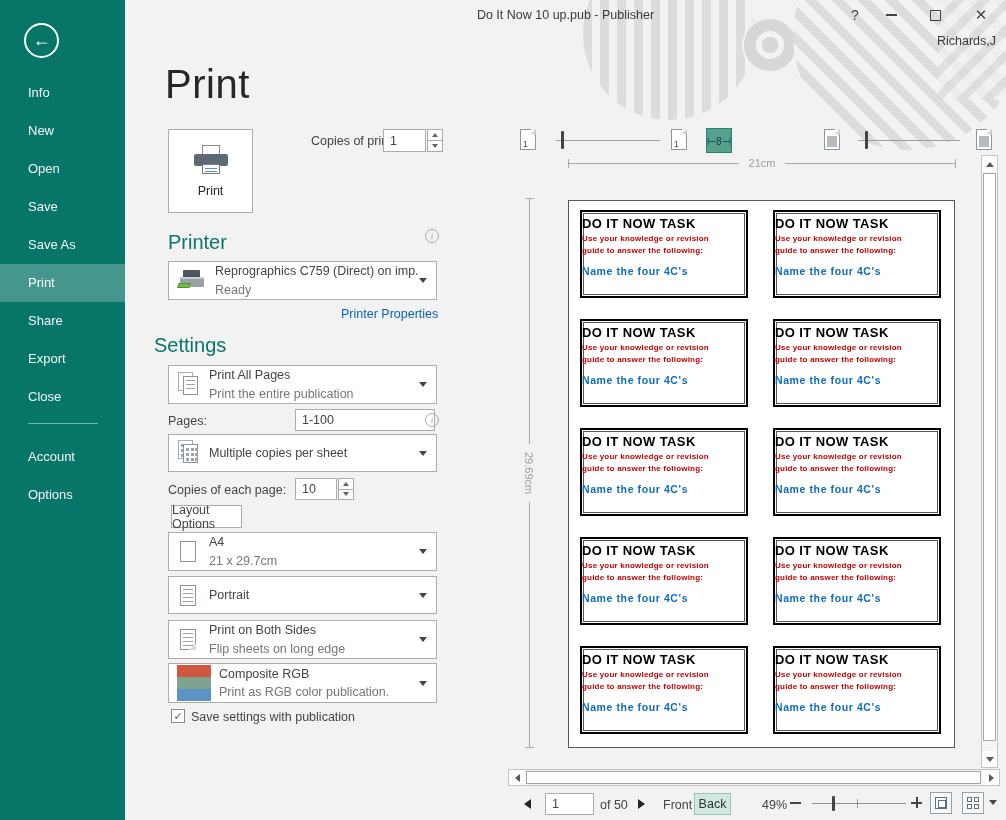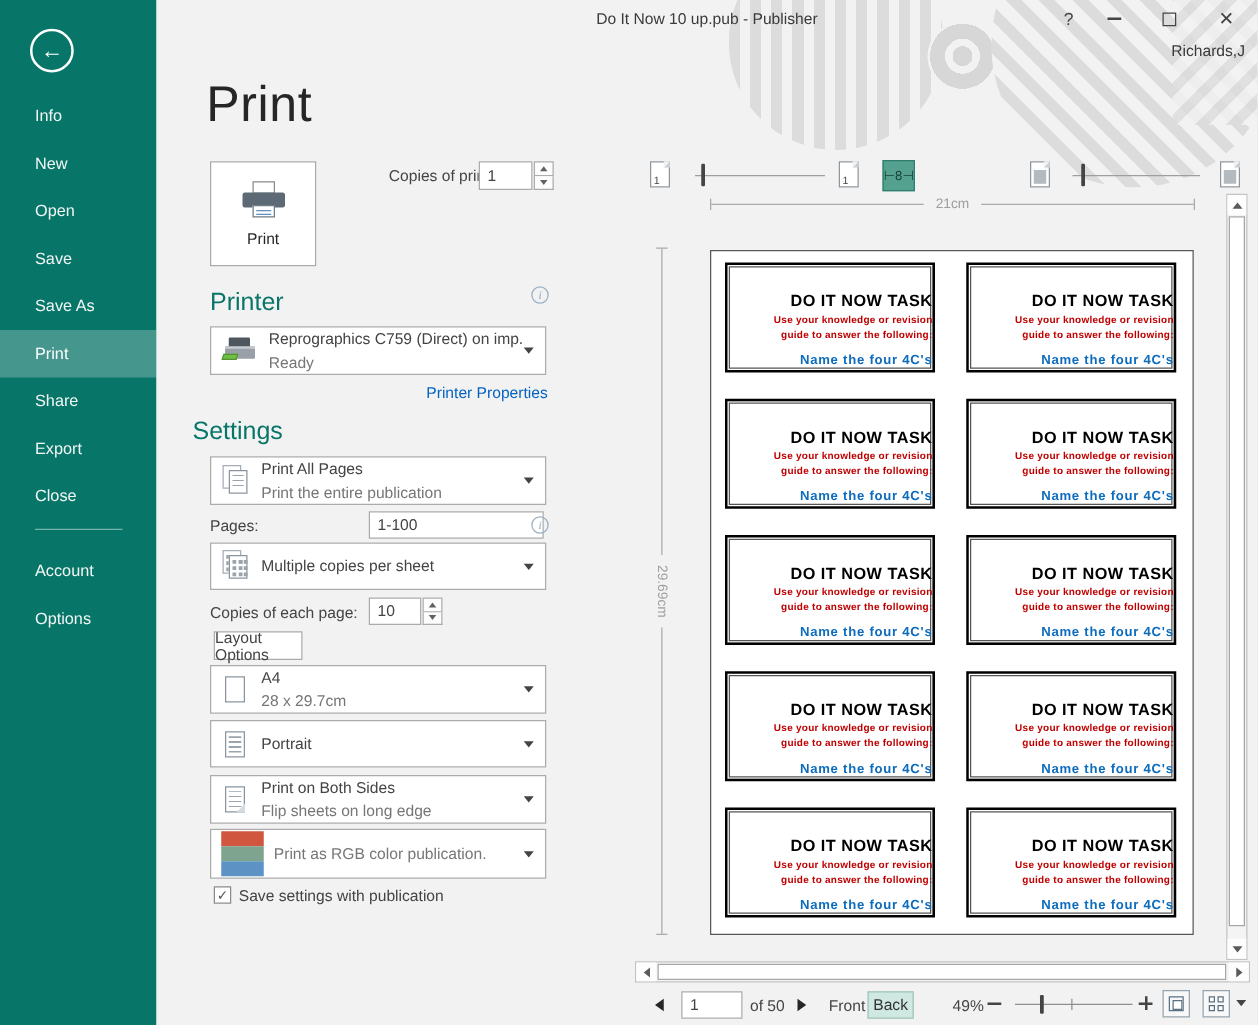--- a/index.html
+++ b/index.html
@@ -152,21 +152,21 @@
   .r-line-v { flex:1; width:1px; background:#a9a9a9; }
   .r-tick-h { height:1px; width:9px; background:#a9a9a9; }
   .r-label-h { margin:0 10px; }
   .r-label-v { margin:8px 0; writing-mode:vertical-rl; }
 
   .pv-sheet { position:absolute; left:568px; top:200px; width:387px; height:548px;
     background:#fff; border:1px solid #585858; z-index:1; }
   .card-grid { position:absolute; left:11px; top:9px; display:grid;
     grid-template-columns:168px 168px; column-gap:25px; grid-auto-rows:88px; row-gap:21px; }
   .card { background:#fff; border:2px solid #000; box-shadow:inset 0 0 0 1px #fff, inset 0 0 0 2px #555;
-    text-align:right; padding-top:21px; overflow:hidden; }
+    text-align:left; padding-top:4px; overflow:hidden; }
   .card-title { font-size:13px; font-weight:800; color:#000; letter-spacing:.4px; }
   .card-red { font-size:8px; font-weight:700; color:#c00000; letter-spacing:.2px;
     line-height:1.5; margin-top:2px; }
   .card-q { font-size:10.5px; font-weight:700; color:#0d6cbd; letter-spacing:.6px;
     margin-top:8px; }
 
   
   .vscroll { position:absolute; left:981px; top:155px; width:17px; height:613px;
     background:#f4f4f4; border:1px solid #c3c3c3; z-index:1; }
   .hscroll { position:absolute; left:508px; top:769px; width:492px; height:17px;
@@ -349,21 +349,21 @@
   </div>
 
   <div class="btn-plain" style="left:171px;top:505px;width:71px;height:23px;">Layout Options</div>
 
   <div class="combo" style="top:532px;height:39px;">
     <span class="combo-ic">
         <span class="single-sheet"></span>
       </span>
     <span class="combo-txt">
       <div class="combo-title">A4</div>
-      <div class="combo-sub">28 x 29.7cm</div>
+      <div class="combo-sub">21 x 29.7cm</div>
     </span>
     <span class="caret"></span>
   </div>
 
   <div class="combo" style="top:576px;height:38px;">
     <span class="combo-ic">
       <span class="single-sheet lines-fill"></span>
       </span>
     <span class="combo-txt">
       <div class="combo-title">Portrait</div>
@@ -384,20 +384,21 @@
 
   <div class="combo" style="top:663px;height:40px;">
     <span class="combo-ic" style="flex-basis:42px;">
       <span class="rgb-ic">
           <div style="background:#d0563f;"></div>
           <div style="background:#7ea48f;"></div>
           <div style="background:#5c92c4;"></div>
         </span>
     </span>
     <span class="combo-txt">
+      <div class="combo-title">Composite RGB</div>
       <div class="combo-sub">Print as RGB color publication.</div>
     </span>
     <span class="caret"></span>
   </div>
 
   <div class="checkbox" style="left:171px;top:709px;">✓</div>
   <div class="form-label" style="left:191px;top:710px;">Save settings with publication</div>
 
   <div class="pv-page-ic" style="left:520px;top:129px;">
     <span class="foldl"></span>

